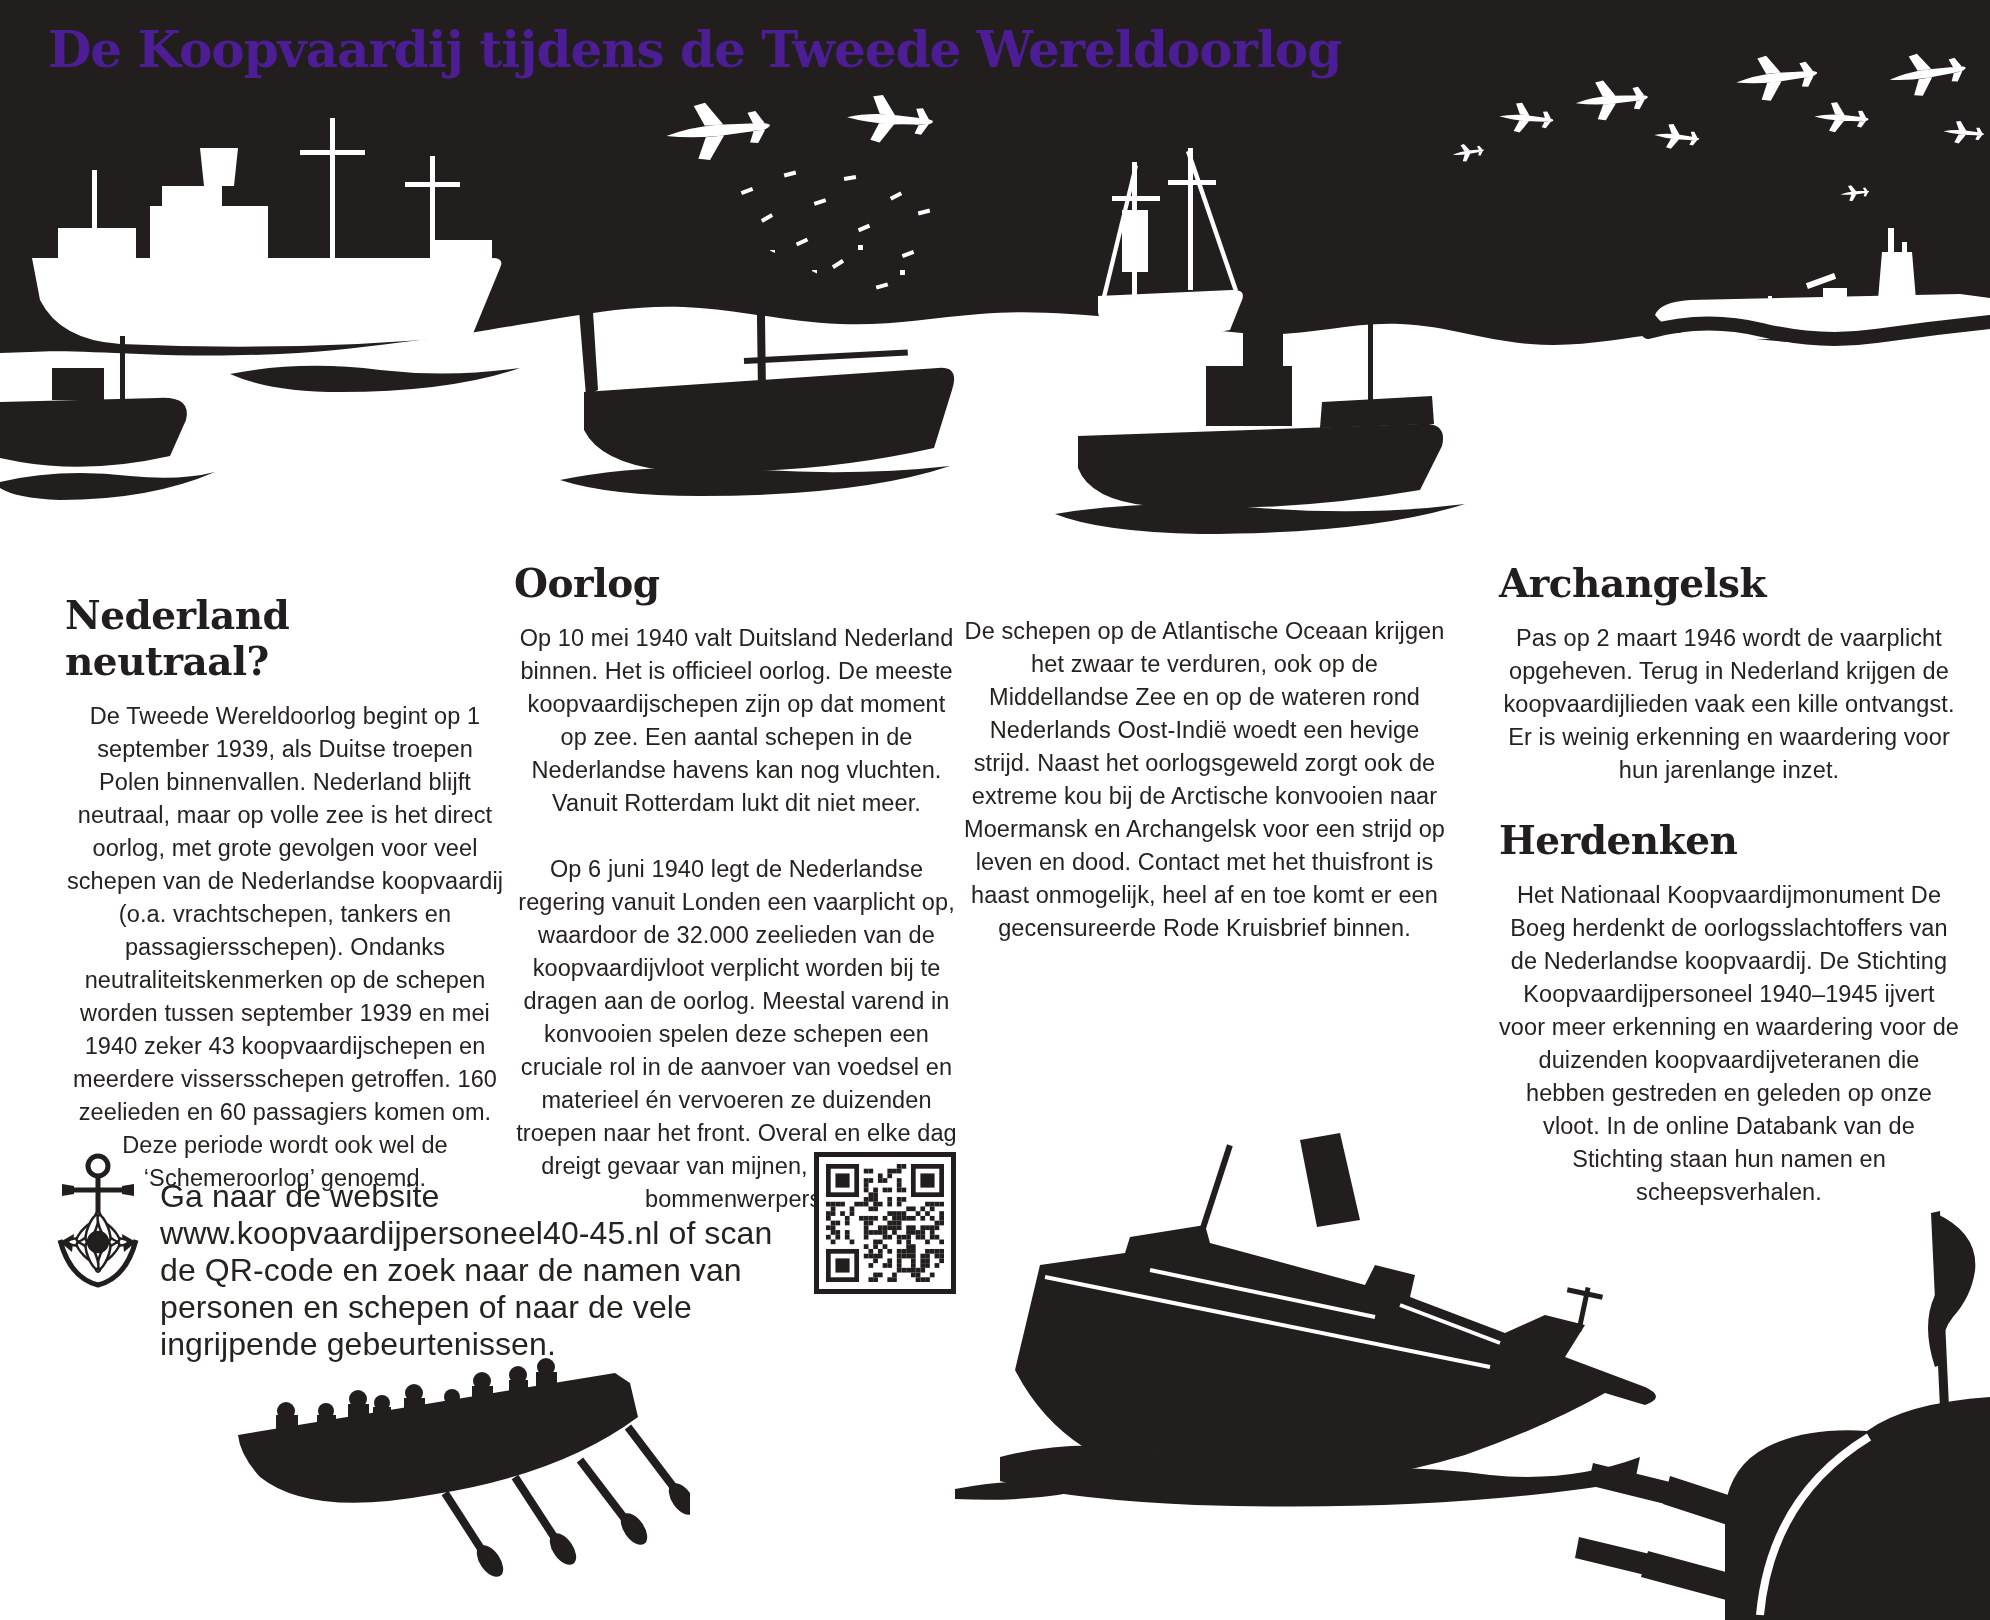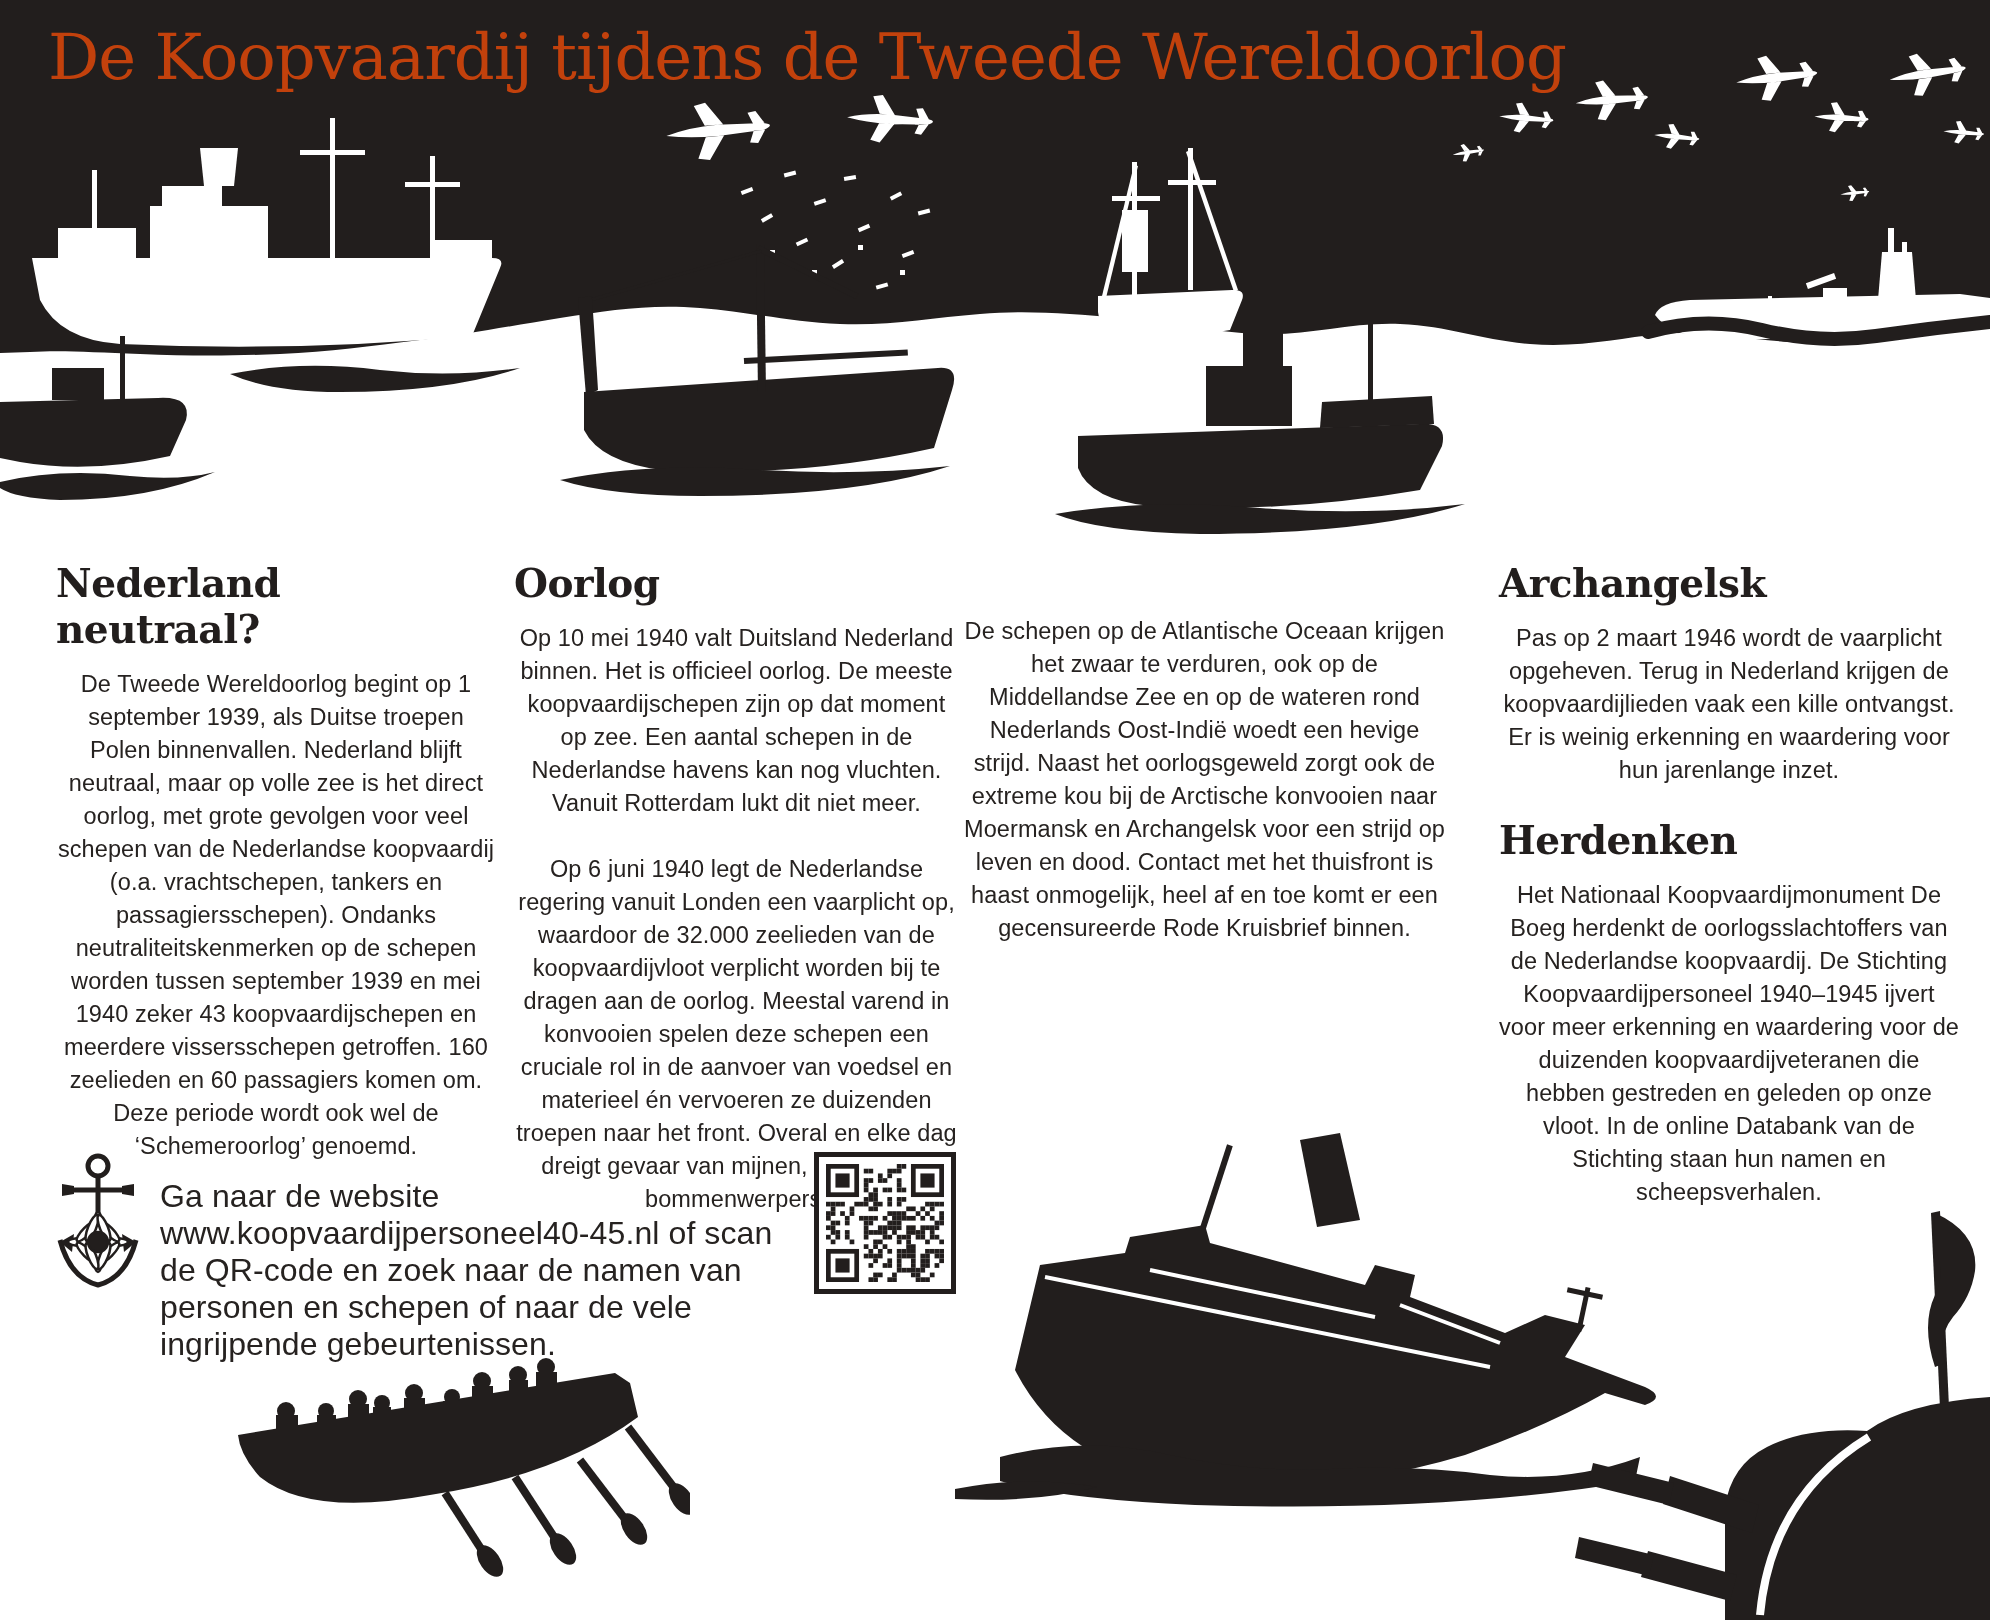--- a/index.html
+++ b/index.html
@@ -1,29 +1,29 @@
 <!DOCTYPE html>
 <html><head>
 <meta charset="utf-8">
 <style>
   html,body{margin:0;padding:0;background:#ffffff;}
   .panel{position:relative;width:1990px;height:1620px;background:#ffffff;overflow:hidden;
          font-family:"Liberation Sans",sans-serif;color:#262220;}
   svg{display:block;}
   .hdr-svg{position:absolute;left:0;top:0;}
   .title{position:absolute;left:48px;top:20px;width:1800px;
-         font-family:"DejaVu Serif","Liberation Serif",serif;font-weight:normal;
-         font-size:64px;letter-spacing:-1px;color:#c2410c;white-space:nowrap;}
+         font-family:"DejaVu Serif","Liberation Serif",serif;font-weight:bold;
+         font-size:50px;letter-spacing:-1px;color:#4c1d95;white-space:nowrap;}
   .col{position:absolute;top:560px;}
   .col h2{font-family:"DejaVu Serif","Liberation Serif",serif;font-weight:bold;
           font-size:39px;letter-spacing:-0.5px;margin:0 0 16px 0;color:#221e1d;}
   .col p{font-size:23.5px;line-height:33px;margin:0;letter-spacing:0.1px;text-align:center;}
   .col p + p{margin-top:33px;}
   .col h2.sub{margin-top:30px;}
-  .col1{left:56px;width:440px;}
+  .col1{left:65px;width:440px;margin-top:32px;}
   .col2{left:514px;width:445px;}
   .col3{left:962px;width:485px;padding-top:55px;}
   .col4{left:1499px;width:460px;}
   .footer-note{position:absolute;left:160px;top:1178px;width:620px;
                font-size:32px;line-height:37px;letter-spacing:0.1px;}
   .anchor-wrap{position:absolute;left:50px;top:1150px;}
   .qr{position:absolute;left:814px;top:1152px;width:118px;height:118px;
       border:5px solid #221e1d;background:#fff;padding:7px;}
   .blt{position:absolute;}
 </style>

